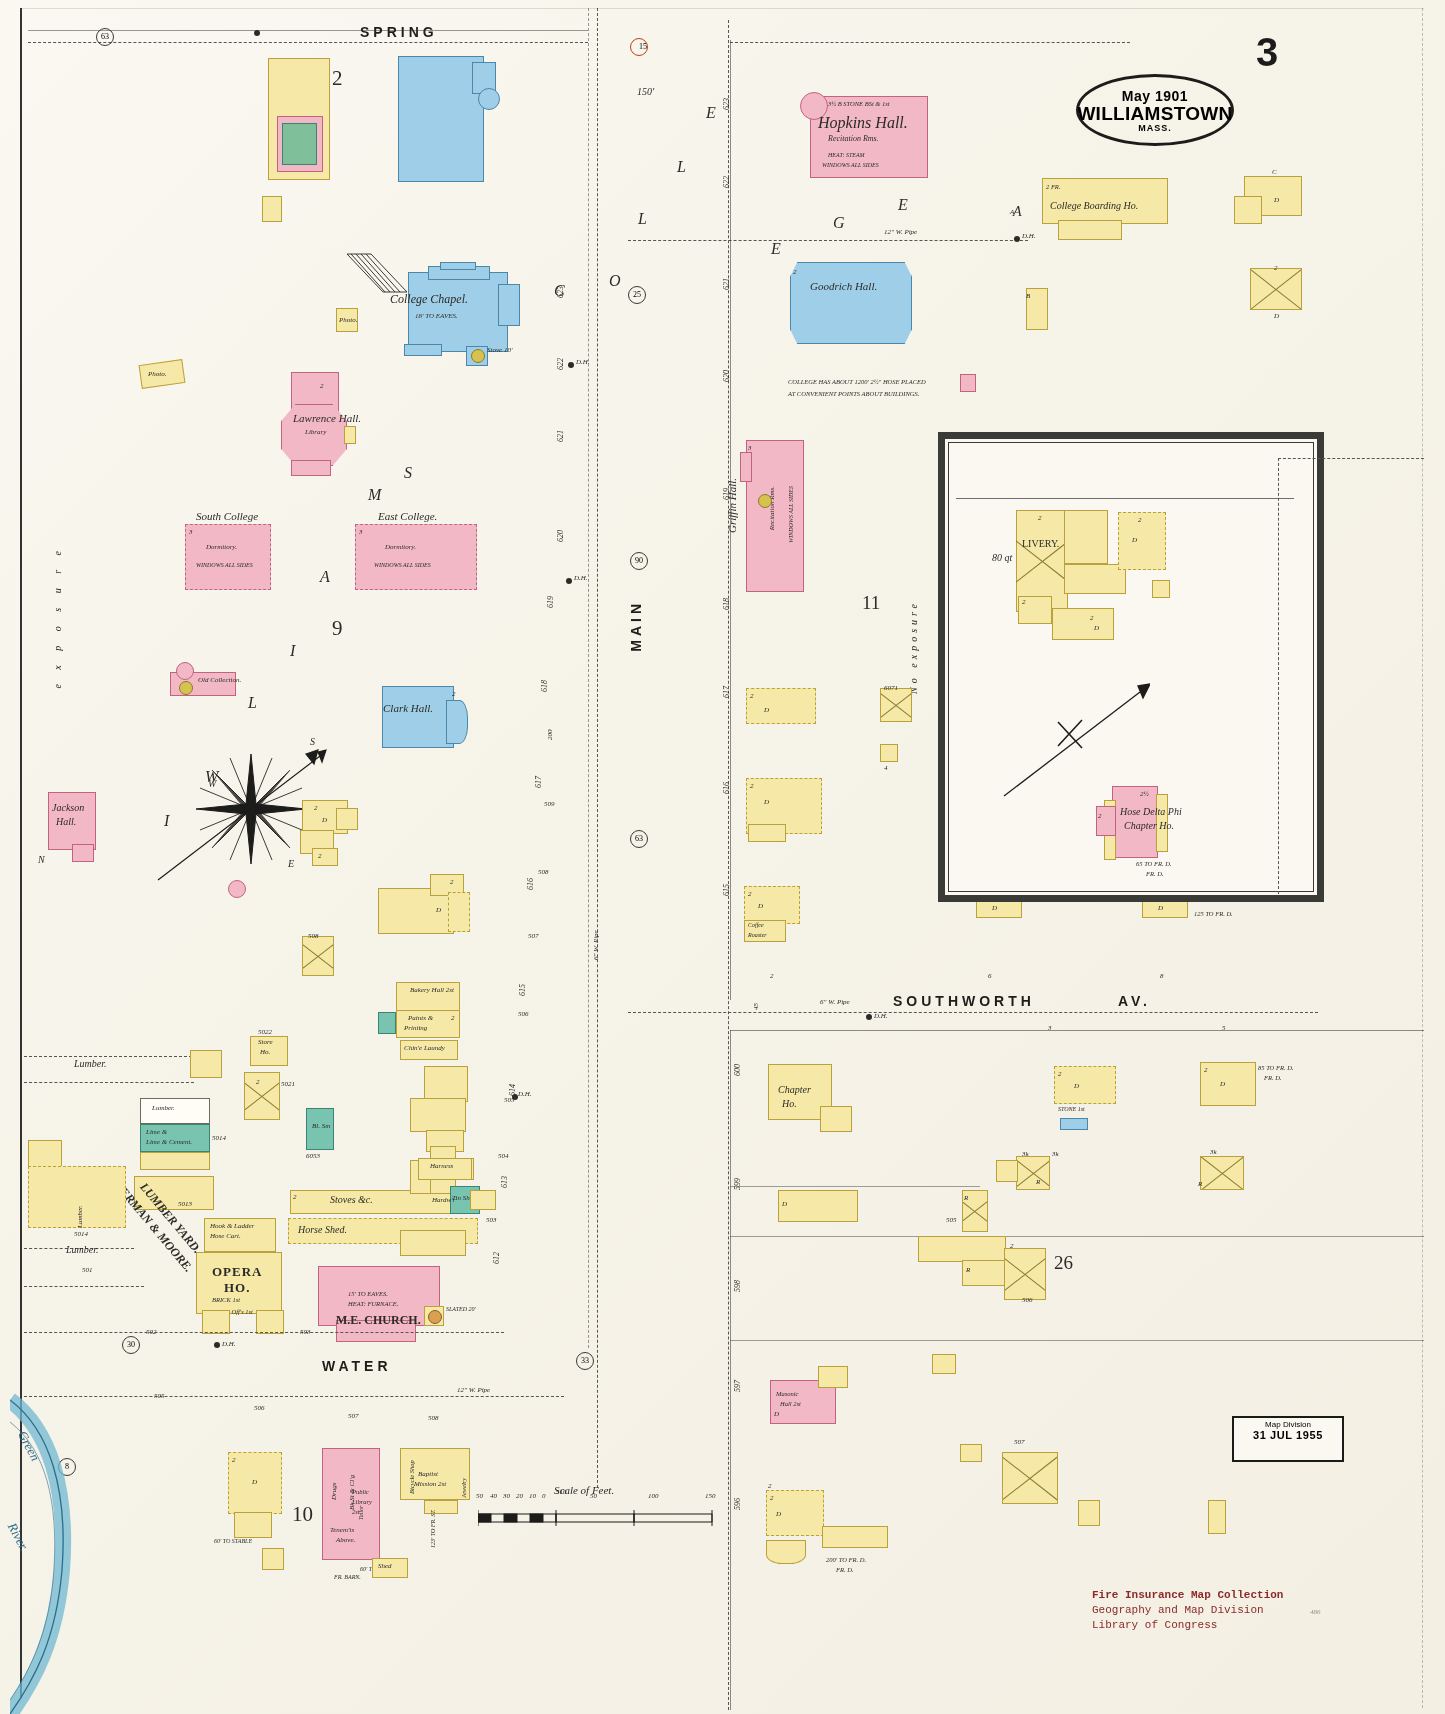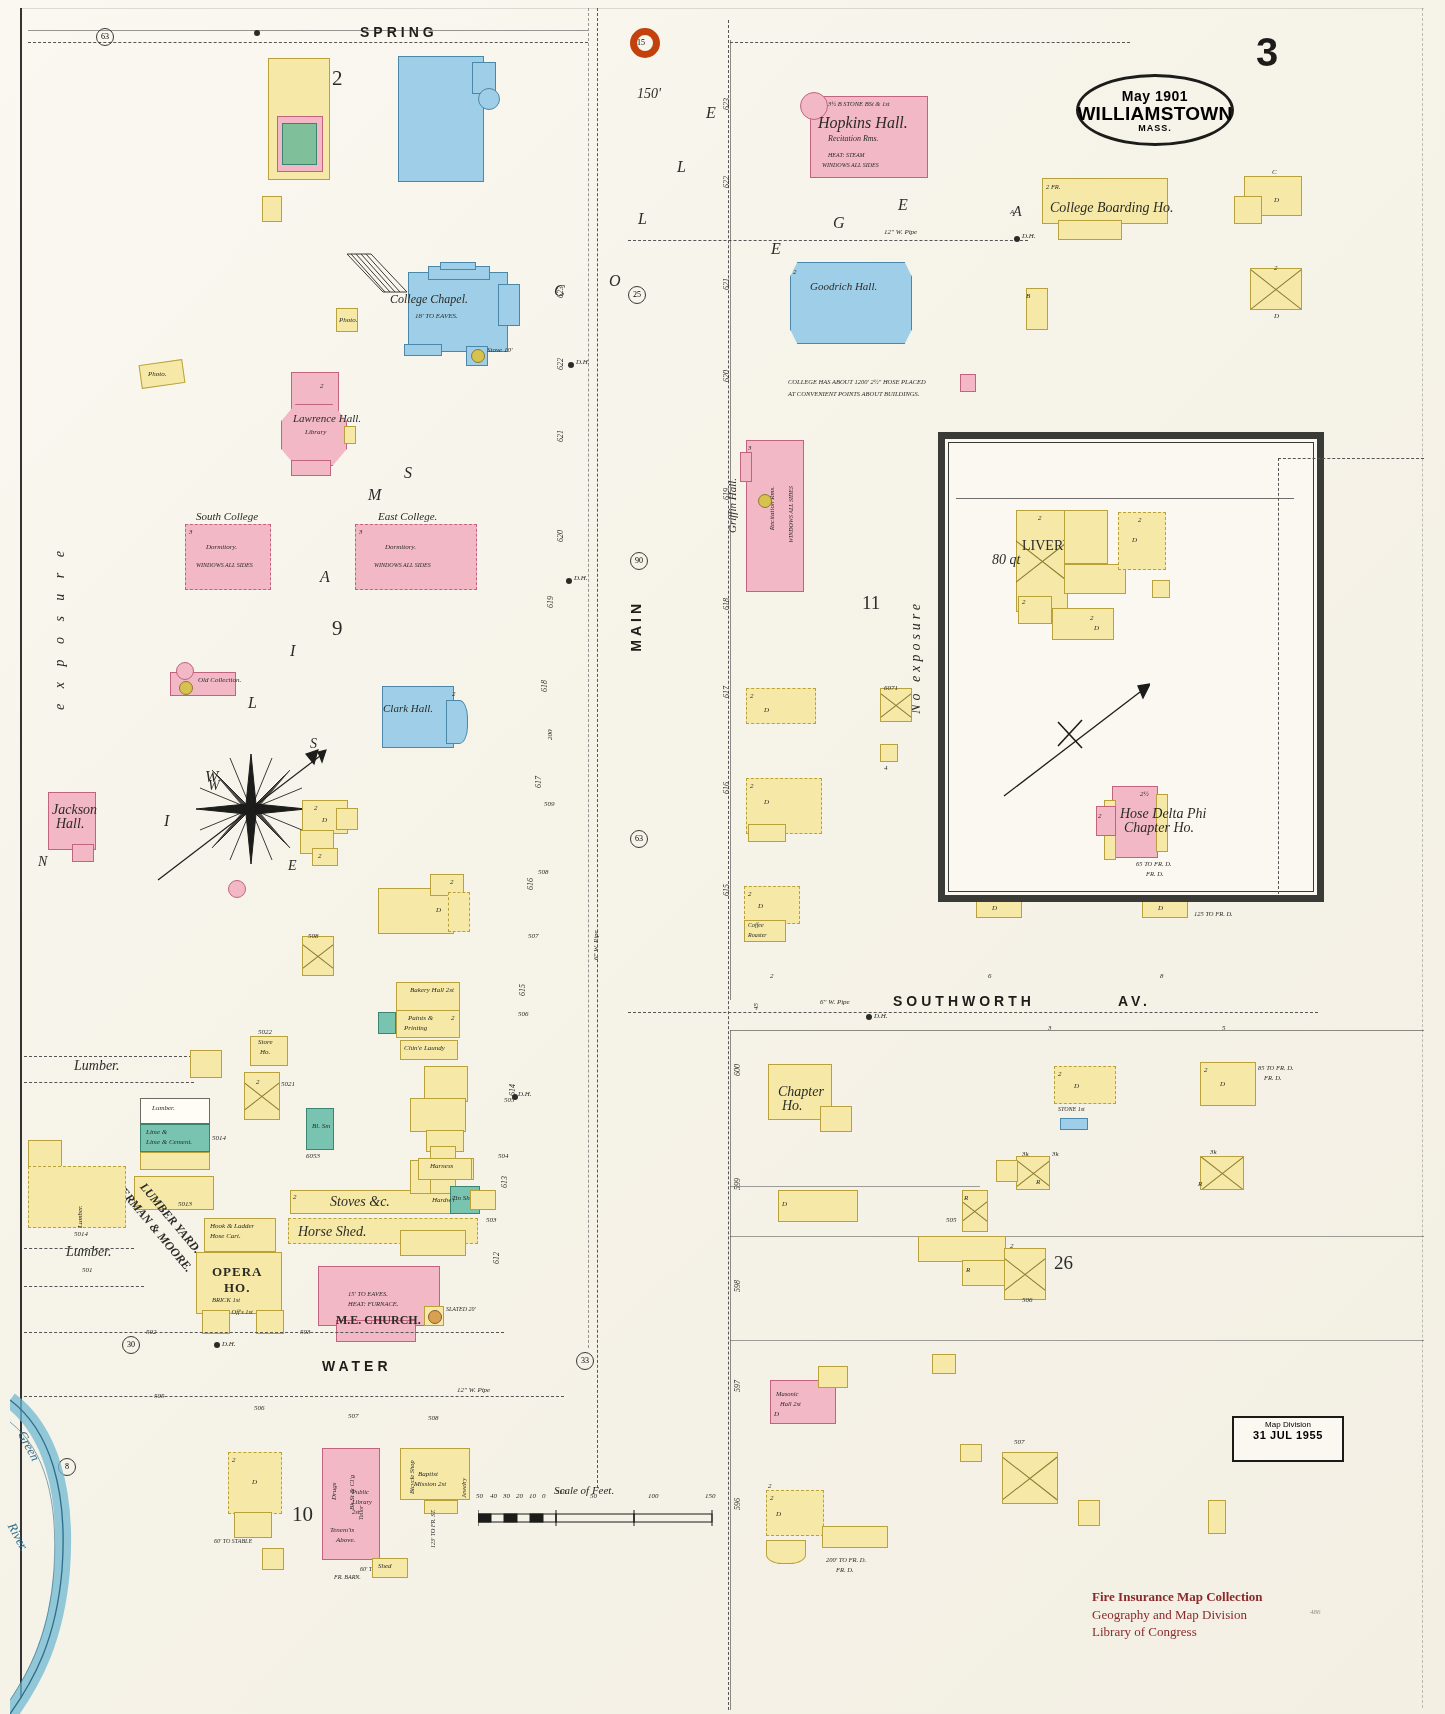--- a/index.html
+++ b/index.html
@@ -15,21 +15,21 @@
   .pnkd{background:#f2b8c6;border:1px dashed #c2647f;}
   .blu{background:#9fcfe8;border:1px solid #4b87a8;}
   .grn{background:#78c4b0;border:1px solid #3c8472;}
   .wht{background:#fffdf6;border:1px solid #6b6b63;}
   .lbl{position:absolute;white-space:nowrap;color:#2b2b27;
        font-family:"Liberation Serif",serif;font-style:italic;}
   .stname{position:absolute;white-space:nowrap;color:#1d1d1a;
        font-family:"Liberation Sans",sans-serif;font-weight:bold;letter-spacing:4px;}
   .tiny{font-size:7px;}
   .xsm{font-size:8px;}
-  .sm{font-size:14px;}
+  .sm{font-size:10px;}
   .md{font-size:11px;}
   .lg{font-size:14px;}
   .num{position:absolute;font-family:"Liberation Serif",serif;color:#2b2b27;}
   .dash{position:absolute;border-top:1px dashed #555;}
   .dashv{position:absolute;border-left:1px dashed #555;}
   .solid{position:absolute;background:#333;}
   .cross{position:absolute;overflow:hidden;}
   .cross:before,.cross:after{content:"";position:absolute;left:-20%;top:50%;width:140%;height:1px;background:#8a7a2e;}
   .cross:before{transform:rotate(38deg);}
   .cross:after{transform:rotate(-38deg);}
@@ -41,21 +41,21 @@
   #titleoval .t3{font-family:"Liberation Sans",sans-serif;font-size:9px;font-weight:bold;letter-spacing:1px;}
   #sheetno{position:absolute;left:1256px;top:30px;font-family:"Liberation Sans",sans-serif;
      font-size:40px;font-weight:bold;color:#1c1c1a;}
   #inset{position:absolute;left:938px;top:432px;width:372px;height:456px;border:7px solid #3a3a36;background:#faf8f1;}
   #inset .innerline{position:absolute;inset:3px;border:1px solid #3a3a36;}
   .compass{position:absolute;}
   .vert{writing-mode:vertical-rl;transform:rotate(180deg);}
   .rot90{transform:rotate(-90deg);transform-origin:left top;}
   .stampbox{position:absolute;border:2px solid #1a1a18;background:#faf8f1;
      font-family:"Liberation Sans",sans-serif;text-align:center;line-height:1.15;}
-  .locstamp{position:absolute;font-family:Liberation Serif, serif;font-size:13px;
+  .locstamp{position:absolute;font-family:Liberation Mono, monospace;font-size:11px;
      color:#8a2a2a;line-height:1.35;}
   .river{position:absolute;}
   .scalebar{position:absolute;}
   .hatch{position:absolute;}
 </style>
 </head>
 <body>
 
 <div id="sheet">
   <div id="paper"></div>
@@ -92,21 +92,21 @@
   <div class="lbl tiny" style="left:884px;top:228px;">12" W. Pipe</div>
   <div class="lbl tiny" style="left:820px;top:998px;">6" W. Pipe</div>
   <div class="lbl tiny" style="left:457px;top:1386px;">12" W. Pipe</div>
   <div class="lbl tiny rot90" style="left:592px;top:960px;">6" W. Pipe</div>
   <div class="lbl tiny rot90" style="left:1266px;top:720px;">8" W. Pipe</div>
 
   <div class="lbl sm" style="left:637px;top:86px;">150'</div>
   <div class="lbl sm" style="left:1190px;top:460px;">110'</div>
   <div class="lbl sm" style="left:1252px;top:512px;">725'</div>
 
-  <div style="position:absolute;left:630px;top:28px;width:16px;height:16px;border:7px solid #c2410c;border-radius:50%;font-size:8px;text-align:left;line-height:16px;">15</div>
+  <div style="position:absolute;left:630px;top:38px;width:16px;height:16px;border:1px solid #c2410c;border-radius:50%;font-size:8px;text-align:right;line-height:16px;">15</div>
   <div style="position:absolute;left:628px;top:286px;width:16px;height:16px;border:1px solid #3a3a36;border-radius:50%;font-size:8px;text-align:center;line-height:16px;">25</div>
   <div style="position:absolute;left:630px;top:552px;width:16px;height:16px;border:1px solid #3a3a36;border-radius:50%;font-size:8px;text-align:center;line-height:16px;">90</div>
   <div style="position:absolute;left:630px;top:830px;width:16px;height:16px;border:1px solid #3a3a36;border-radius:50%;font-size:8px;text-align:center;line-height:16px;">63</div>
   <div style="position:absolute;left:576px;top:1352px;width:16px;height:16px;border:1px solid #3a3a36;border-radius:50%;font-size:8px;text-align:center;line-height:16px;">33</div>
   <div style="position:absolute;left:122px;top:1336px;width:16px;height:16px;border:1px solid #3a3a36;border-radius:50%;font-size:8px;text-align:center;line-height:16px;">30</div>
   <div style="position:absolute;left:96px;top:28px;width:16px;height:16px;border:1px solid #3a3a36;border-radius:50%;font-size:8px;text-align:center;line-height:16px;">63</div>
   <div style="position:absolute;left:58px;top:1458px;width:16px;height:16px;border:1px solid #3a3a36;border-radius:50%;font-size:8px;text-align:center;line-height:16px;">8</div>
 
   <div style="position:absolute;left:254px;top:30px;width:6px;height:6px;border-radius:50%;background:#2b2b27;"></div>
   <div style="position:absolute;left:568px;top:362px;width:6px;height:6px;border-radius:50%;background:#2b2b27;"></div>

